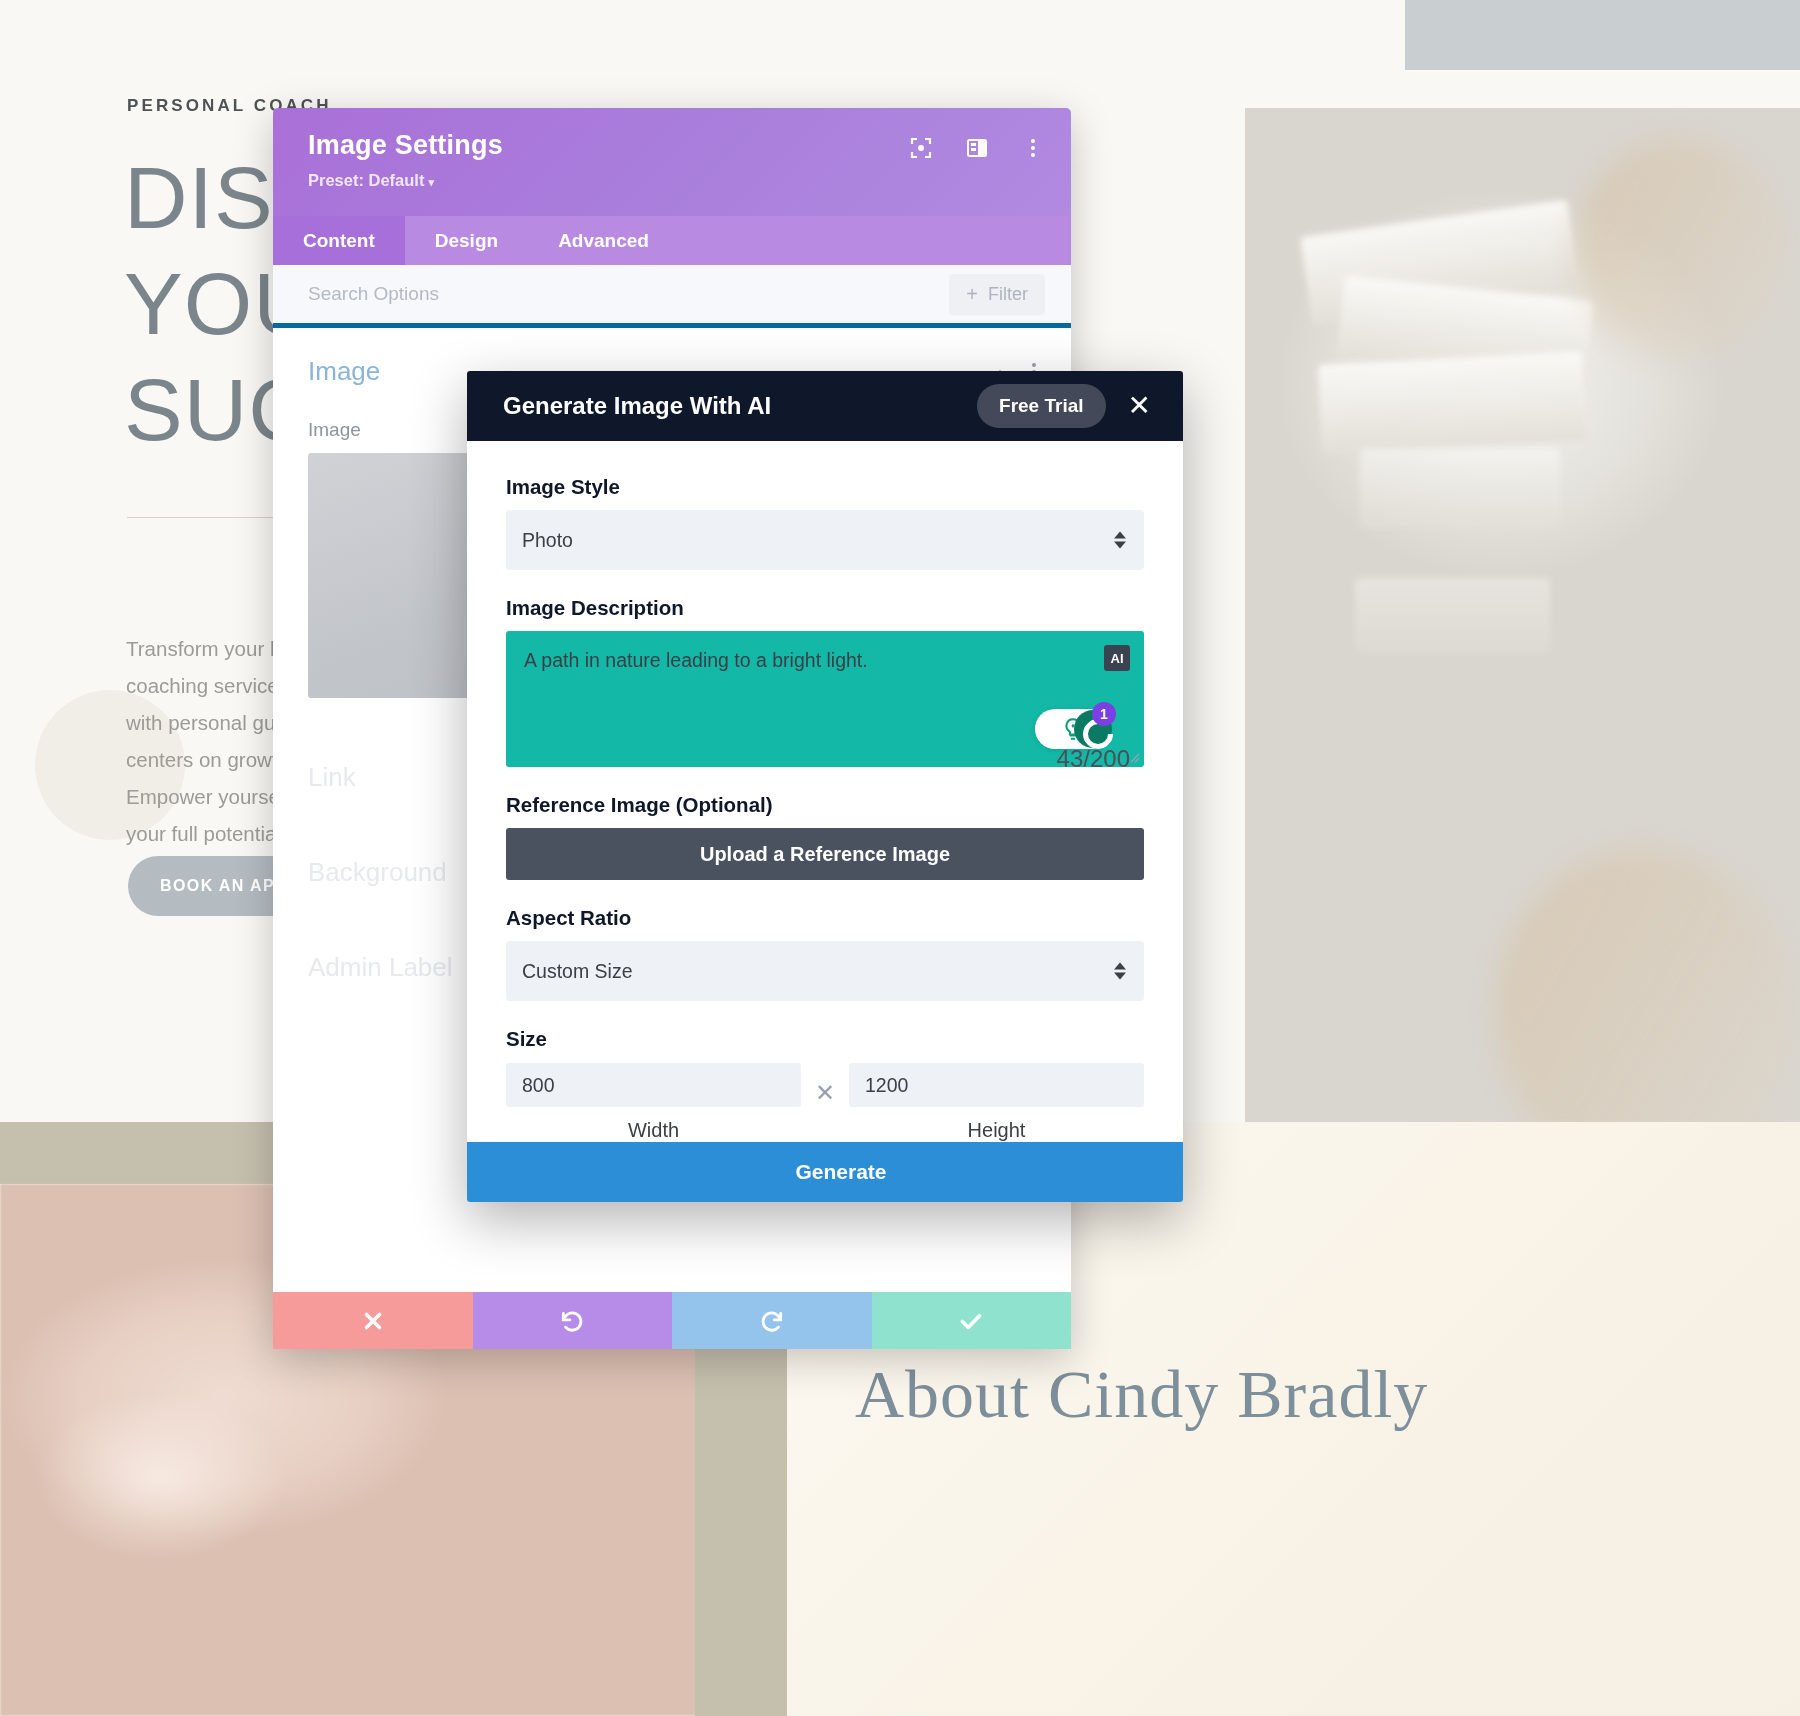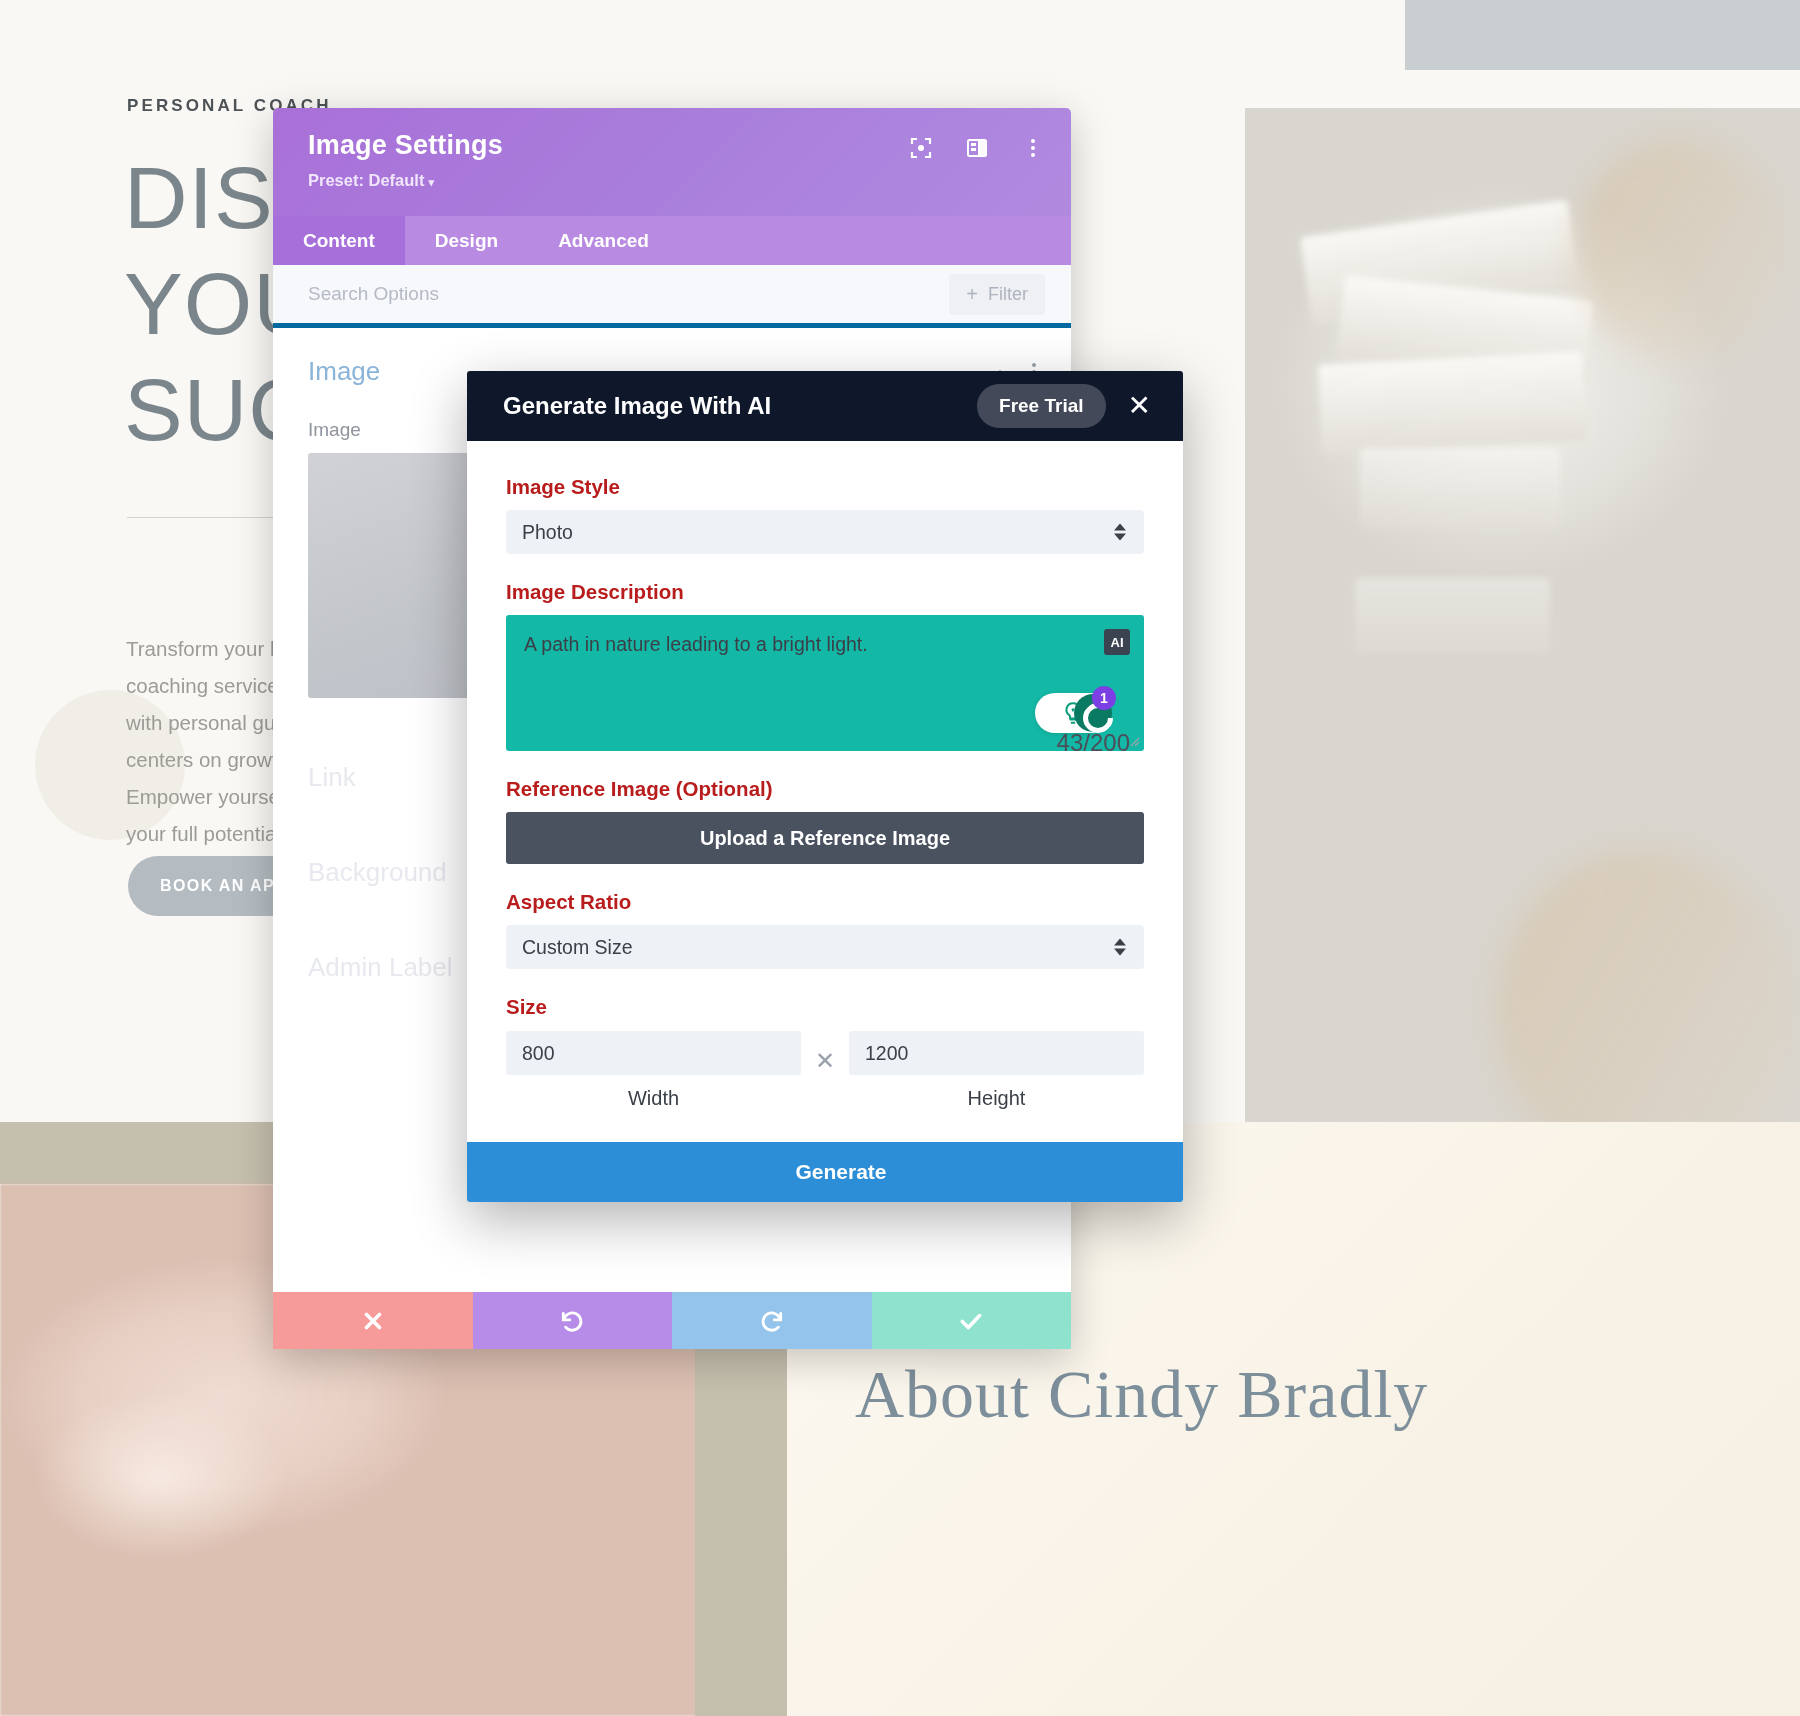--- a/index.html
+++ b/index.html
@@ -190,23 +190,23 @@
     background: rgba(255,255,255,.22); color:#fff;
     border-radius: 22px; padding: 11px 22px; font-size: 19px; font-weight: 700;
     cursor:pointer;
   }
   .ai-close {
     color:#fff; font-size: 28px; font-weight: 400; line-height: 1;
     padding: 4px 10px; cursor:pointer;
   }
 
   .ai-body { flex:1; padding: 34px 39px 0 39px; overflow:hidden; }
-  .ai-label { font-size: 20.5px; color:#b91c1c; font-weight:700; margin-bottom: 11px; }
+  .ai-label { font-size: 20.5px; color:#0f172a; font-weight:700; margin-bottom: 11px; }
   .ai-select {
-    position: relative; width: 100%; height: 44px;
+    position: relative; width: 100%; height: 60px;
     background:#eef1f5; border:none; border-radius: 4px;
     display:flex; align-items:center; padding: 12px 16px;
     font-size: 19.5px; color:#3b4048; cursor:pointer;
   }
   .ai-select .spin {
     position:absolute; right: 18px; top: 50%; transform: translateY(-50%);
     display:flex; flex-direction:column; gap:3px; color:#3b4048;
   }
   .tri-up, .tri-dn { width:0;height:0;border-left:6px solid transparent;border-right:6px solid transparent; }
   .tri-up { border-bottom:7px solid #3b4048; }

